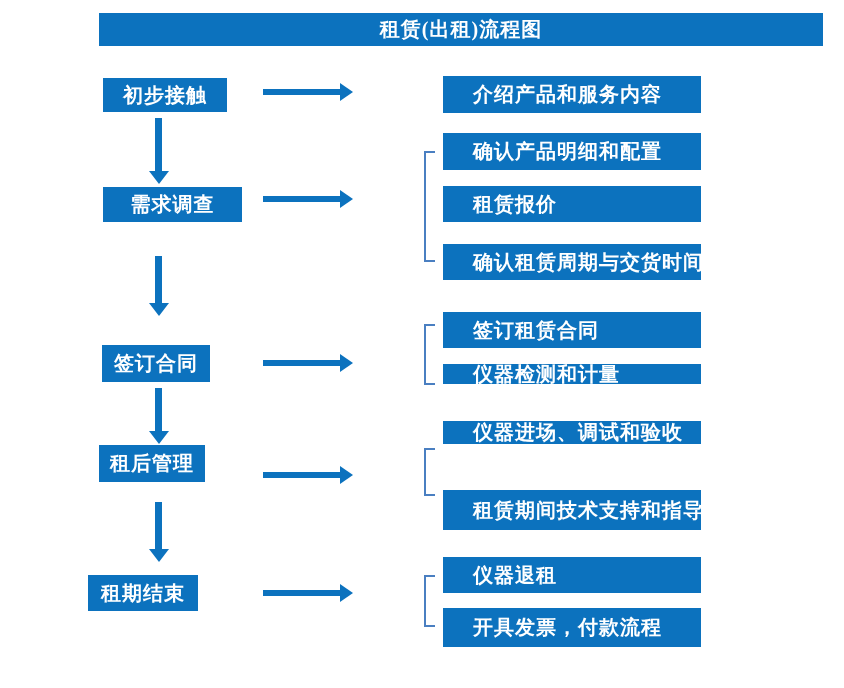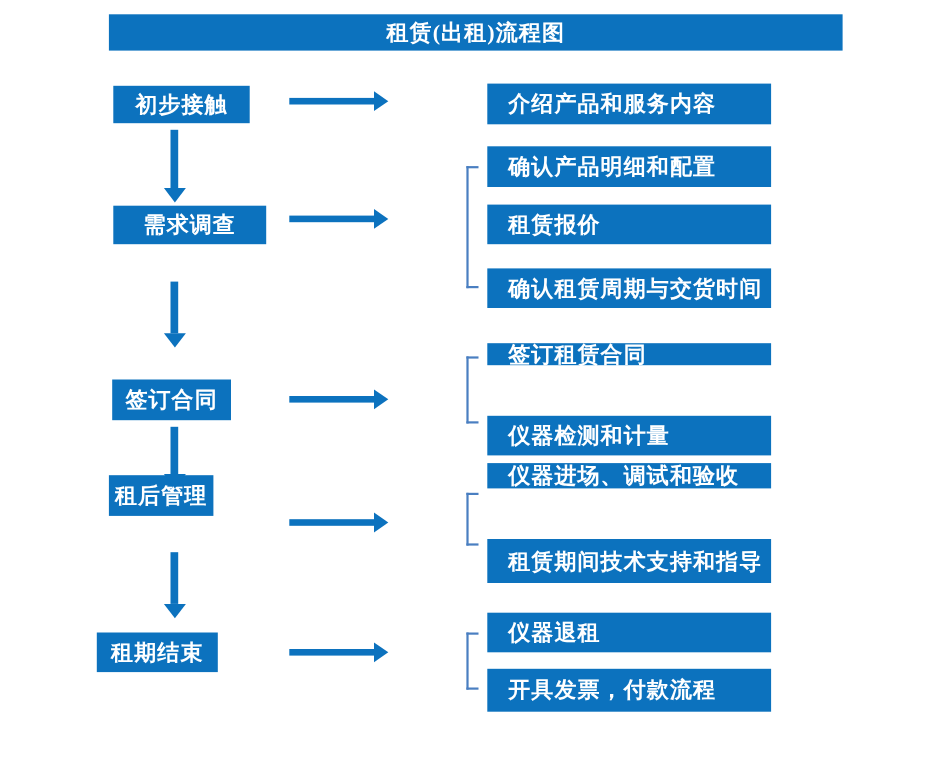--- a/index.html
+++ b/index.html
@@ -4,41 +4,41 @@
 <style>
   html,body{margin:0;padding:0;background:#ffffff;}
   .canvas{
     position:relative;
     width:844px;height:688px;
     background:var(--background,#ffffff);
     font-family:"Liberation Serif","DejaVu Serif",serif;
     overflow:hidden;
   }
   .titlebar{
-    position:absolute;left:99px;top:13px;width:667px;height:33px;
+    position:absolute;left:99px;top:13px;width:724px;height:33px;
     background:var(--primary,#0c72be);
     color:var(--box-text,#ffffff);
     display:flex;align-items:center;justify-content:center;
     font-size:20px;font-weight:bold;letter-spacing:1px;
   }
   .step{
     position:absolute;
     background:var(--primary,#0c72be);
     color:var(--box-text,#ffffff);
     display:flex;align-items:center;justify-content:center;
     font-size:20px;font-weight:bold;letter-spacing:1px;
     box-sizing:border-box;
     text-align:center;
   }
   .detail{
     position:absolute;left:443px;width:258px;
     background:var(--primary,#0c72be);
     color:var(--box-text,#ffffff);
     display:flex;align-items:center;
-    padding-left:19px;box-sizing:border-box;
+    padding-left:30px;box-sizing:border-box;
     font-size:20px;font-weight:bold;letter-spacing:1px;
     white-space:nowrap;
   }
   .varrow{
     position:absolute;width:21px;
     display:flex;flex-direction:column;align-items:center;
   }
   .vshaft{width:7px;flex:1;background:var(--primary,#0c72be);}
   .vhead{
     width:0;height:0;
@@ -68,21 +68,21 @@
 </head>
 <body>
 
 <div class="canvas">
 
   <div class="titlebar">租赁(出租)流程图</div>
 
   <div class="step" style="left:103px;top:78px;width:124px;height:34px">初步接触</div>
   <div class="step" style="left:103px;top:187px;width:139px;height:35px">需求调查</div>
   <div class="step" style="left:102px;top:345px;width:108px;height:37px">签订合同</div>
-  <div class="step" style="left:99px;top:432px;width:95px;height:37px">租后管理</div>
+  <div class="step" style="left:99px;top:445px;width:106px;height:37px">租后管理</div>
   <div class="step" style="left:88px;top:575px;width:110px;height:36px">租期结束</div>
 
   <div class="varrow" style="left:148px;top:118px;height:66px">
     <div class="vshaft"></div>
     <div class="vhead"></div>
   </div>
   <div class="varrow" style="left:148px;top:256px;height:60px">
     <div class="vshaft"></div>
     <div class="vhead"></div>
   </div>
@@ -120,22 +120,22 @@
   <div class="bracket" style="top:324px;height:61px"></div>
   <div class="bracket" style="top:448px;height:48px"></div>
   <div class="bracket" style="top:575px;height:52px"></div>
 
   <div class="detail" style="top:76px;height:37px">介绍产品和服务内容</div>
 
   <div class="detail" style="top:133px;height:37px">确认产品明细和配置</div>
   <div class="detail" style="top:244px;height:36px">确认租赁周期与交货时间</div>
   <div class="detail" style="top:186px;height:36px">租赁报价</div>
 
-  <div class="detail" style="top:312px;height:20px">签订租赁合同</div>
-  <div class="detail" style="top:378px;height:36px">仪器检测和计量</div>
+  <div class="detail" style="top:312px;height:36px">签订租赁合同</div>
+  <div class="detail" style="top:364px;height:20px">仪器检测和计量</div>
 
   <div class="detail" style="top:421px;height:23px">仪器进场、调试和验收</div>
   <div class="detail" style="top:490px;height:40px">租赁期间技术支持和指导</div>
 
   <div class="detail" style="top:608px;height:39px">开具发票，付款流程</div>
   <div class="detail" style="top:557px;height:36px">仪器退租</div>
 
 </div>
 
 </body></html>

